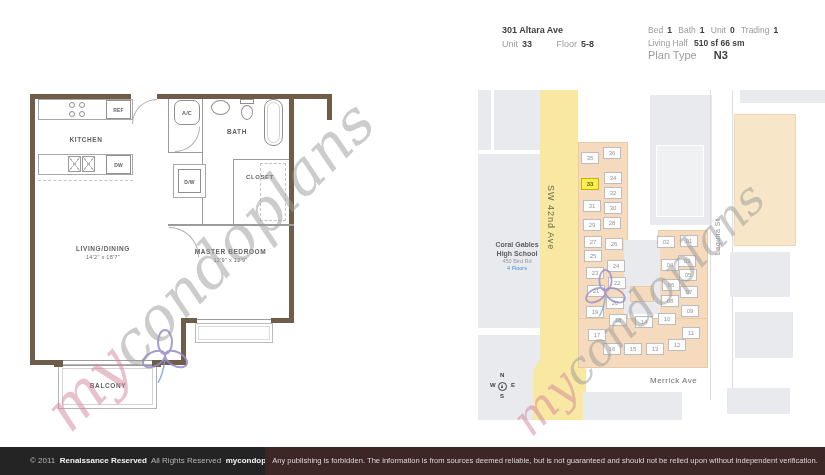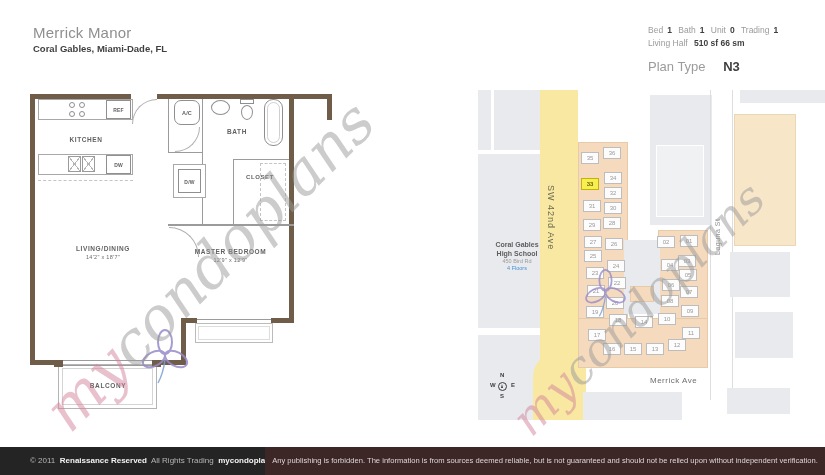--- a/index.html
+++ b/index.html
@@ -57,38 +57,41 @@
   #footer-right{position:absolute;left:265px;top:0;width:560px;height:28px;background:#3d2626;}
   .ftxt{font-size:8px;line-height:28px;white-space:nowrap;}
   .fgray{color:#b5b5b5;} .fwhite{color:#f2f2f2;font-weight:bold;}
   .fdisc{color:#ded8d8;font-size:7.6px;line-height:28px;text-align:center;}
 </style>
 </head>
 <body>
 
 <div id="page">
 
-  <div class="abs" style="left:33px;top:24px;">
-    <div class="title">Merrick Manor</div>
-    <div class="subtitle">Coral Gables, Miami-Dade, FL</div>
-  </div>
-
+
+  <div class="abs" style="left:502px;top:25px;">
+    <div class="hrow val" style="font-size:9px;">301 Altara Ave</div>
+    <div class="hrow" style="margin-top:4px;">
+      <span class="lbl">Unit</span><span class="val">33</span><span class="gap"></span>
+      <span class="lbl">Floor</span><span class="val">5-8</span>
+    </div>
+  </div>
 
   <div class="abs" style="left:648px;top:25px;">
     <div class="hrow" style="font-size:8.5px;">
       <span class="lbl">Bed</span><span class="val">1</span>
       <span class="lbl">Bath</span><span class="val">1</span>
       <span class="lbl">Unit</span><span class="val">0</span>
       <span class="lbl">Trading</span><span class="val">1</span>
     </div>
     <div class="hrow" style="font-size:8.5px;margin-top:3px;">
       <span class="lbl">Living Half</span>
       <span class="val">510 sf 66 sm</span>
     </div>
-    <div class="hrow" style="font-size:13px;margin-top:11px;">
+    <div class="hrow" style="font-size:11px;margin-top:1px;">
       <span class="lbl">Plan Type</span><span class="gap" style="width:6px;"></span>
       <span class="val">N3</span>
     </div>
   </div>
 
   <div id="plan" class="abs">
 
     <div class="wall" style="left:2px;top:4px;width:101px;height:5px;"></div>
     <div class="wall" style="left:129px;top:4px;width:137px;height:5px;"></div>
     <div class="wall" style="left:266px;top:4px;width:38px;height:5px;"></div>
@@ -260,21 +263,21 @@
       <path d="M25 32 q-2 14 -7 23" stroke="#7c9fd4" stroke-width="1.5" fill="none"></path>
     </svg>
     <div class="script-wm" style="left:42px;top:310px;font-size:46px;"><span class="my">my</span><span class="rest">condoplans</span></div>
   </div>
 
 
   <div id="footer" class="abs">
     <div class="ftxt abs" style="left:30px;top:0;">
       <span class="fgray">© 2011</span>&nbsp;
       <span class="fwhite">Renaissance Reserved</span>&nbsp;
-      <span class="fgray">All Rights Trading</span>&nbsp;
+      <span class="fgray">All Rights Reserved</span>&nbsp;
       <span class="fwhite">mycondoplans®</span>
     </div>
     <div id="footer-right">
       <div class="fdisc">Any publishing is forbidden.  The information is from sources deemed reliable, but is not guaranteed and should not be relied upon without independent verification.</div>
     </div>
   </div>
 
 </div>
 
 </body></html>

